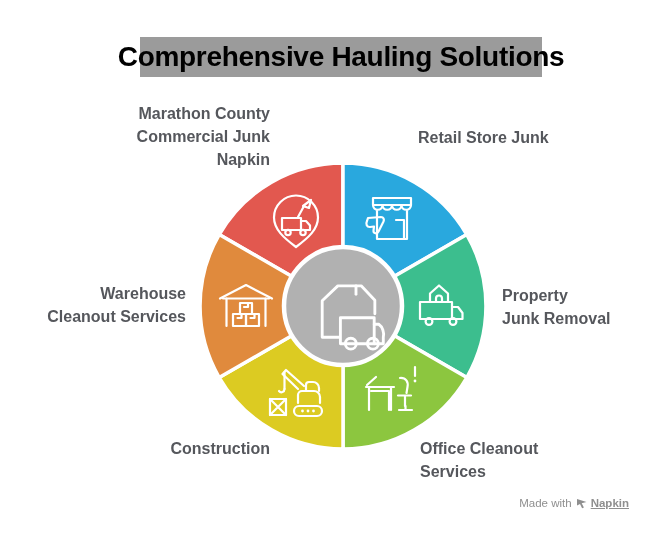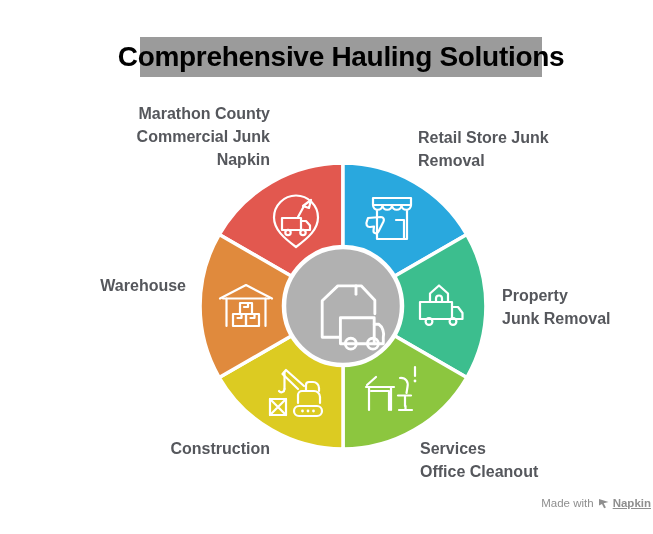--- a/index.html
+++ b/index.html
@@ -23,28 +23,28 @@
     position:absolute;
     font-weight:600;font-size:16px;line-height:23px;color:#55575C;
   }
   .lbl span{display:block;white-space:nowrap;}
   .lbl.r{text-align:right;}
   #lbl-marathon{left:78px;top:102px;width:192px;}
   #lbl-retail{left:418px;top:126px;width:180px;}
   #lbl-property{left:502px;top:284px;width:150px;}
   #lbl-office{left:420px;top:437px;width:170px;}
   #lbl-construction{left:110px;top:437px;width:160px;text-align:right;}
-  #lbl-warehouse{left:26px;top:274px;width:160px;}
+  #lbl-warehouse{left:26px;top:282px;width:160px;}
 
   svg.wheel{position:absolute;left:0;top:0;}
   .icon{stroke:#ffffff;fill:none;stroke-width:2.2;stroke-linecap:round;stroke-linejoin:round;}
   .icon .dot{fill:#ffffff;stroke:none;}
 
   .watermark{
-    position:absolute;right:2px;top:497px;
+    position:absolute;right:24px;top:497px;
     display:flex;align-items:center;gap:4px;
     font-size:11.5px;color:#8F8F8F;
   }
   .watermark .brand{font-weight:600;text-decoration:underline;}
 </style>
 </head>
 <body>
 
 <div class="stage">
 
@@ -52,35 +52,35 @@
     <div class="title-text">Comprehensive Hauling Solutions</div>
   </div>
 
   <div class="lbl r" id="lbl-marathon">
     <span>Marathon County</span>
     <span>Commercial Junk</span>
     <span>Napkin</span>
   </div>
   <div class="lbl" id="lbl-retail">
     <span>Retail Store Junk</span>
-    <span>Removal</span>
   </div>
   <div class="lbl" id="lbl-property">
     <span>Property</span>
     <span>Junk Removal</span>
   </div>
   <div class="lbl" id="lbl-office">
+    <span>Office Cleanout</span>
     <span>Services</span>
-    <span>Office Cleanout</span>
   </div>
   <div class="lbl r" id="lbl-construction">
     <span>Construction</span>
   </div>
   <div class="lbl r" id="lbl-warehouse">
     <span>Warehouse</span>
+    <span>Cleanout Services</span>
   </div>
 
   <svg class="wheel" width="653" height="534" viewBox="0 0 653 534">
 
     <g stroke="#ffffff" stroke-width="3.5" stroke-linejoin="round">
       <path d="M343 306 L219.2 234.5 A143 143 0 0 1 343 163 Z" fill="#E2584F"></path>
       <path d="M343 306 L343 163 A143 143 0 0 1 466.8 234.5 Z" fill="#29A8DE"></path>
       <path d="M343 306 L466.8 234.5 A143 143 0 0 1 466.8 377.5 Z" fill="#3CBE8E"></path>
       <path d="M343 306 L466.8 377.5 A143 143 0 0 1 343 449 Z" fill="#8CC63F"></path>
       <path d="M343 306 L343 449 A143 143 0 0 1 219.2 377.5 Z" fill="#DCCB22"></path>

